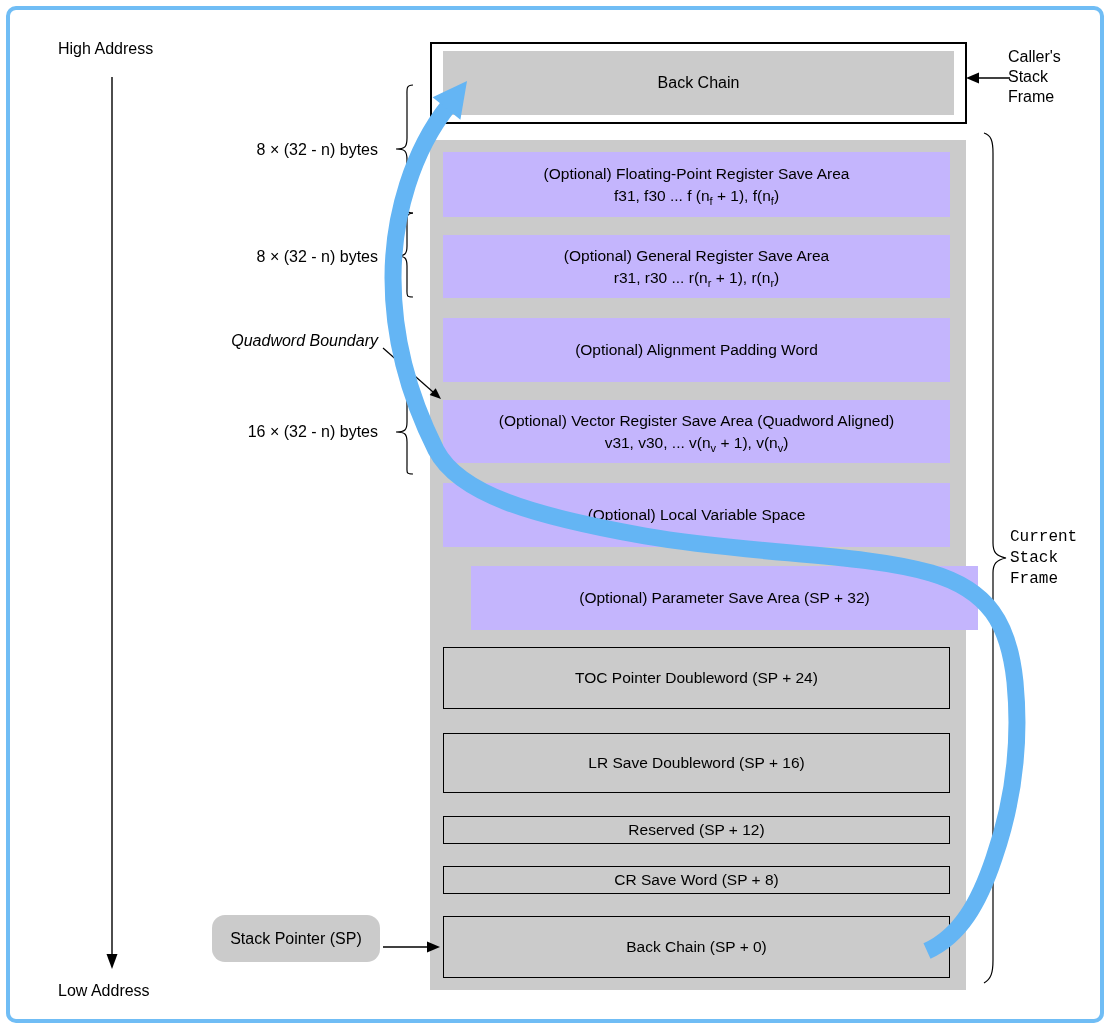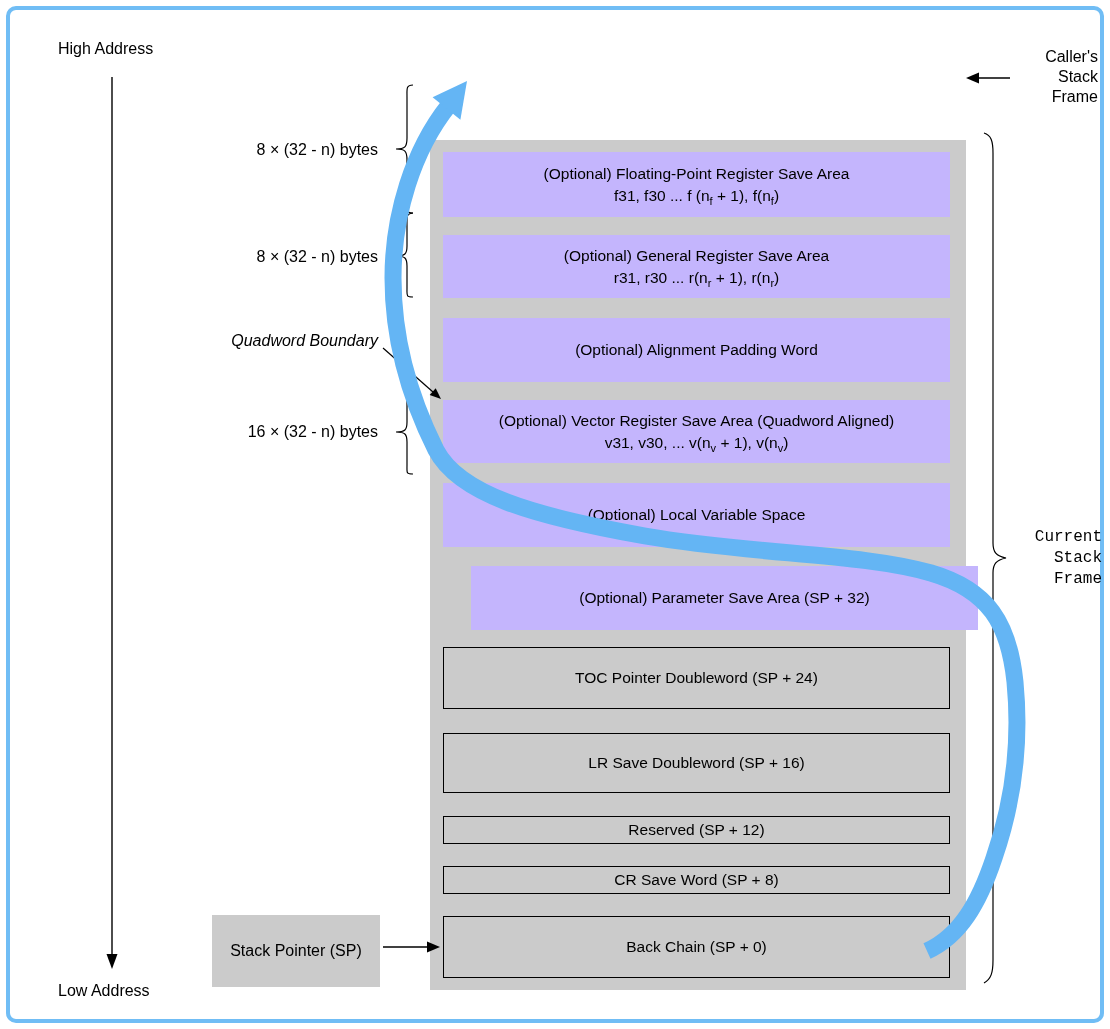--- a/index.html
+++ b/index.html
@@ -9,33 +9,33 @@
   .outer-border{position:absolute;left:6px;top:6px;right:6px;bottom:6px;
         border:4px solid var(--frame-blue);border-radius:10px;}
   .lbl{position:absolute;font-size:16px;white-space:nowrap;text-align:right;}
   .high{left:58px;top:40px;}
   .low{left:58px;top:982px;}
   .size{width:178px;text-align:right;left:200px;}
   .size-fp{top:141px;}
   .size-gr{top:248px;}
   .quadword{top:332px;font-style:italic;}
   .size-vr{top:423px;}
-  .sp-box{position:absolute;left:212px;top:915px;width:168px;height:72px;background:var(--gray);
-        display:flex;align-items:center;justify-content:center;font-size:16px;}
+  .sp-box{position:absolute;left:212px;top:915px;width:168px;height:47px;background:var(--gray);
+        display:flex;align-items:center;justify-content:center;font-size:16px;border-radius:13px;}
   .caller-box{position:absolute;left:430px;top:42px;width:533px;height:78px;border:2px solid #000;background:#fff;box-sizing:content-box;}
   .caller-inner{position:absolute;left:11px;top:7px;right:11px;bottom:7px;background:var(--gray);
         display:flex;align-items:center;justify-content:center;font-size:16px;}
   .stack-container{position:absolute;left:430px;top:140px;width:536px;height:850px;background:var(--gray);}
   .frame-row{position:absolute;left:443px;width:507px;box-sizing:border-box;
         display:flex;flex-direction:column;align-items:center;justify-content:center;
         font-size:15.5px;line-height:22px;text-align:center;}
   .frame-row.white{background:#c4b5fd;}
   .frame-row.bordered{background:var(--gray);border:1.5px solid #000;}
   .frame-row sub{font-size:11px;line-height:0;}
-  .side-label{position:absolute;text-align:right;font-size:16px;line-height:20px;}
+  .side-label{position:absolute;text-align:left;font-size:16px;line-height:20px;}
   .callers{left:1008px;top:47px;width:90px;}
   .current{left:1010px;top:527px;width:92px;line-height:21px;font-family:Liberation Mono, monospace;}
   .overlay{position:absolute;left:0;top:0;pointer-events:none;}
   .k{stroke:#000;stroke-width:1.4;fill:none;}
   .kthin{stroke:#000;stroke-width:1.2;fill:none;}
   .kf{fill:#000;stroke:none;}
   .blue-stroke{stroke:var(--blue);stroke-width:17;fill:none;}
   .blue-fill{fill:var(--blue);stroke:none;}
 </style>
 </head>
@@ -48,20 +48,25 @@
   <div class="lbl low">Low Address</div>
   <div class="lbl size size-fp">8 × (32 - n) bytes</div>
   <div class="lbl size size-gr">8 × (32 - n) bytes</div>
   <div class="lbl size quadword">Quadword Boundary</div>
   <div class="lbl size size-vr">16 × (32 - n) bytes</div>
 
   <div class="sp-box">
     <span>Stack Pointer (SP)</span>
   </div>
 
+  <div class="caller-box">
+    <div class="caller-inner">
+      <span>Back Chain</span>
+    </div>
+  </div>
 
   <div class="stack-container"></div>
   <div id="rows-host">
       <div class="frame-row white" style="top: 152px; height: 65px;">
         <div>(Optional) Floating-Point Register Save Area</div>
         <div>f31, f30 ... f (n<sub>f</sub> + 1), f(n<sub>f</sub>)</div>
       </div>
       <div class="frame-row white" style="top: 235px; height: 63px;">
         <div>(Optional) General Register Save Area</div>
         <div>r31, r30 ... r(n<sub>r</sub> + 1), r(n<sub>r</sub>)</div>

